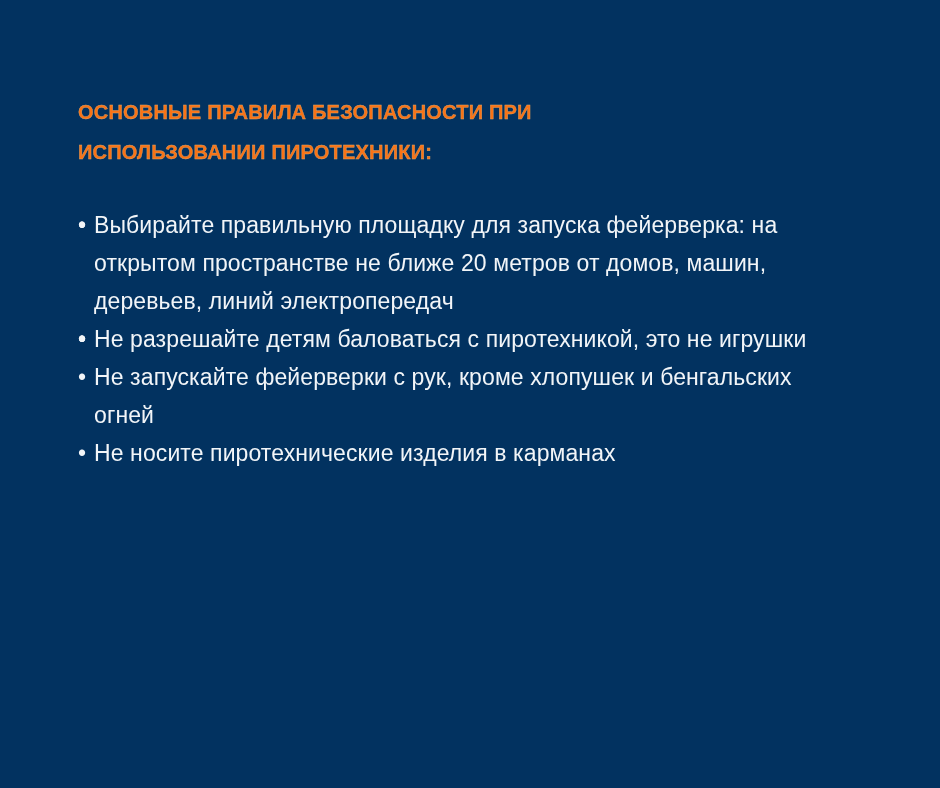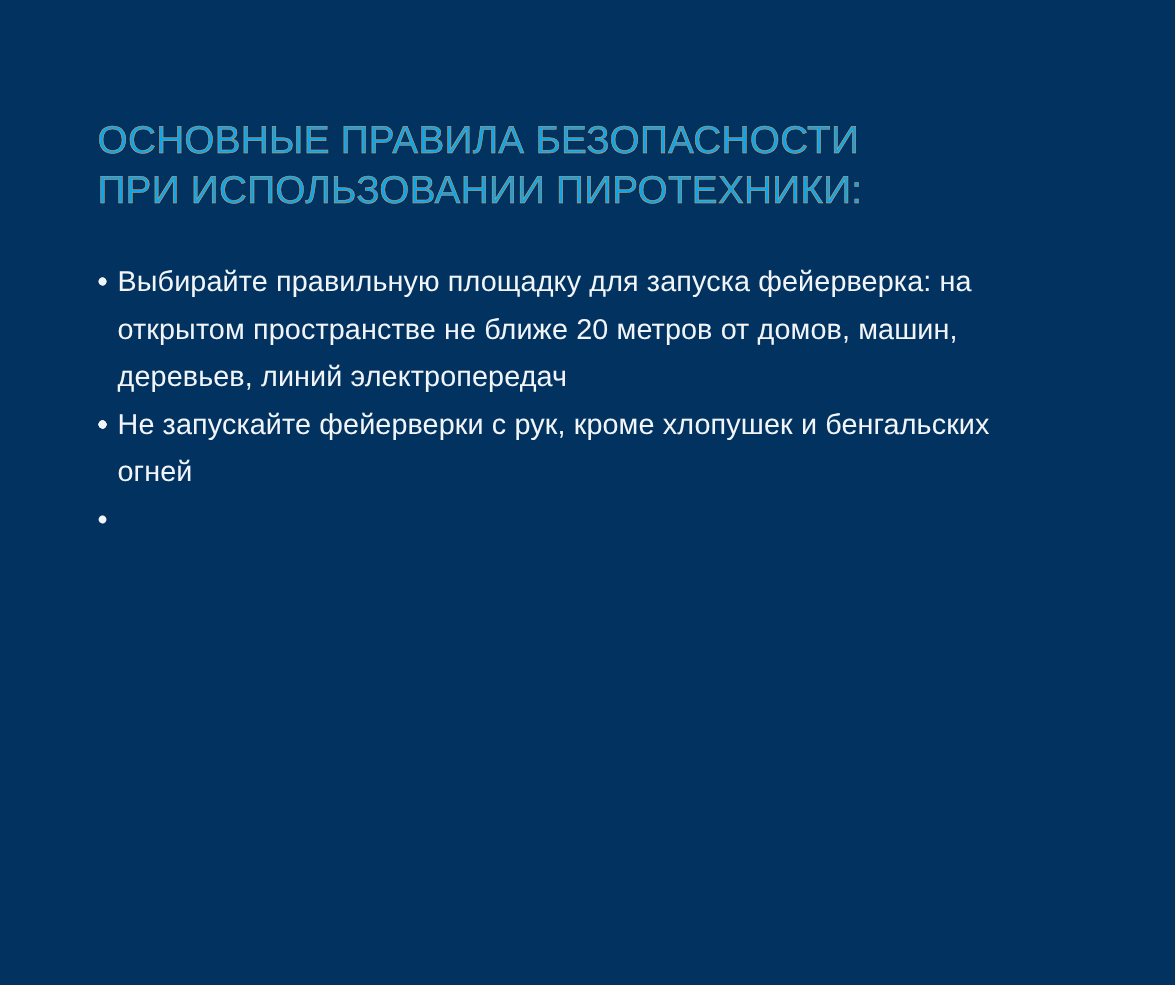--- a/index.html
+++ b/index.html
@@ -29,24 +29,24 @@
     position: absolute;
     left: 78px;
     top: 92px;
     width: 780px;
   }
 
   
   .poster-title {
     margin: 0 0 0 0;
     padding: 0;
-    color: #0ea5e9;
+    color: #f97316;
     font-family: "Liberation Sans Narrow", "Liberation Sans", "DejaVu Sans", sans-serif;
-    font-size: 31px;
-    font-weight: normal;
+    font-size: 20px;
+    font-weight: bold;
     line-height: 40px;
     letter-spacing: 0.2px;
     text-transform: uppercase;
     max-width: 640px;
     -webkit-text-stroke: 0.4px #dda063;
   }
 
   
   .rules-list {
     list-style: none;
@@ -103,26 +103,28 @@
       <li class="rule-item">
         <span class="rule-bullet">•</span>
       </li>
 
       <li class="rule-item">
         <span class="rule-bullet">•</span>
       </li>
 
       <li class="rule-item">
         <span class="rule-bullet">•</span>
+        <span class="rule-text">Не разрешайте детям баловаться с пиротехникой, это не игрушки</span>
       </li>
 
       <li class="rule-item">
         <span class="rule-bullet">•</span>
         <span class="rule-text">Не запускайте фейерверки с рук, кроме хлопушек и бенгальских огней</span>
       </li>
 
       <li class="rule-item">
         <span class="rule-bullet">•</span>
+        <span class="rule-text">Не носите пиротехнические изделия в карманах</span>
       </li>
 
     </ul>
   </div>
 </div>
 
 </body></html>

